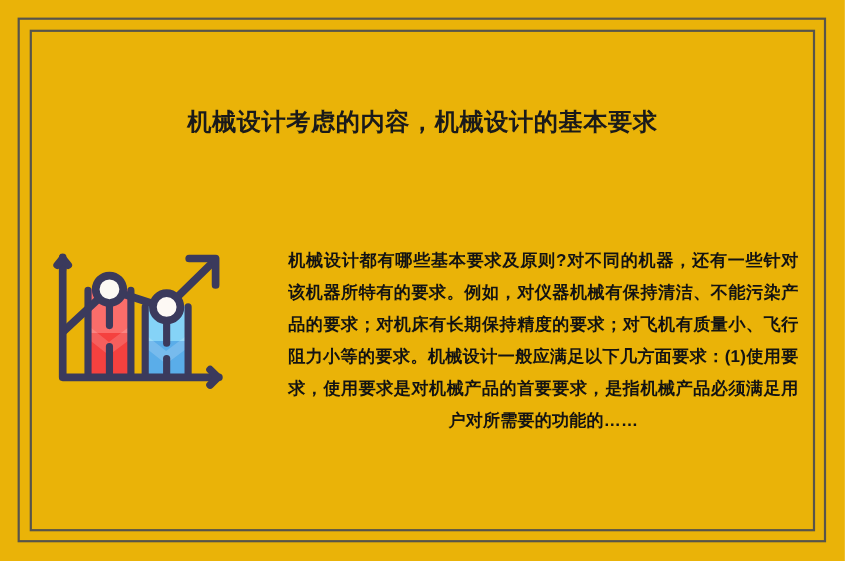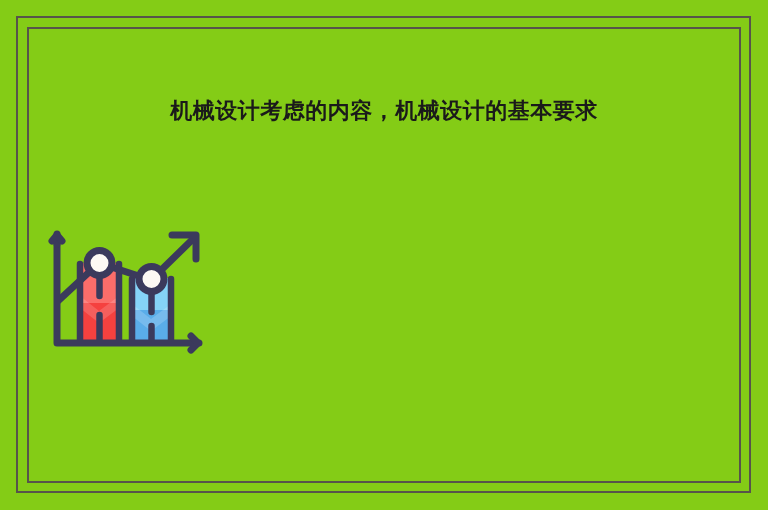--- a/index.html
+++ b/index.html
@@ -13,21 +13,21 @@
     font-family: "Liberation Sans", "DejaVu Sans", sans-serif;
     overflow: hidden;
   }
 
   #card {
     position: absolute;
     left: 0;
     top: 0;
     width: 768px;
     height: 510px;
-    background: #84cc16;
+    background: #eab308;
   }
 
   
   #frame-outer {
     position: absolute;
     left: 16px;
     top: 16px;
     width: 735px;
     height: 477px;
     border: 2px solid #57544b;
@@ -159,14 +159,15 @@
       <g fill="none" stroke="#3b3a5c" stroke-width="7" stroke-linecap="round" stroke-linejoin="round">
         <path d="M13 28 L13 18"></path>
         <path d="M8 25 L13 19 L18 25"></path>
       </g>
       <g fill="none" stroke="#3b3a5c" stroke-width="7" stroke-linecap="round" stroke-linejoin="round">
         <path d="M147 120 L154 127 L147 134"></path>
       </g>
     </svg>
   </div>
 
+  <p id="article-body">机械设计都有哪些基本要求及原则?对不同的机器，还有一些针对该机器所特有的要求。例如，对仪器机械有保持清洁、不能污染产品的要求；对机床有长期保持精度的要求；对飞机有质量小、飞行阻力小等的要求。机械设计一般应满足以下几方面要求：(1)使用要求，使用要求是对机械产品的首要要求，是指机械产品必须满足用户对所需要的功能的……</p>
 
 </div>
 
 </body></html>

